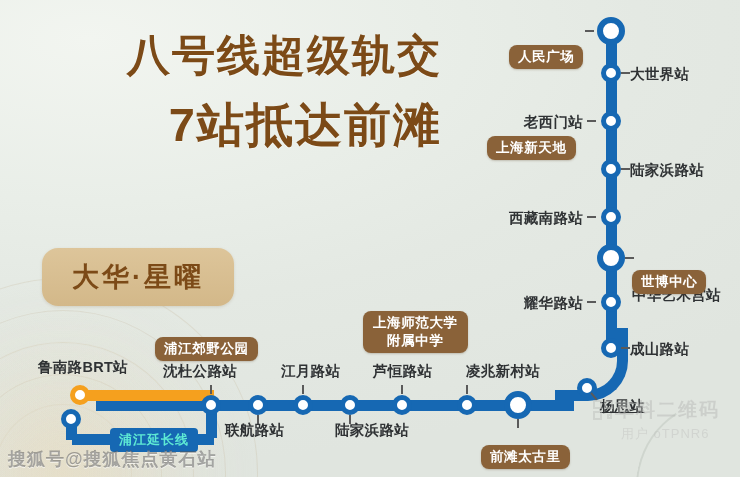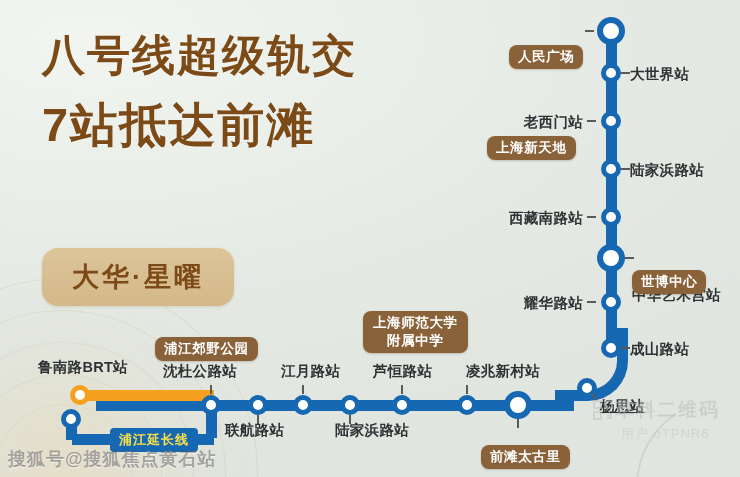--- a/index.html
+++ b/index.html
@@ -31,21 +31,21 @@
     border-left-color:transparent;border-bottom-color:transparent;
     transform:rotate(18deg);pointer-events:none;
   }
   .arc-br{
     position:absolute;right:-70px;bottom:-96px;width:170px;height:170px;
     border:2px solid rgba(170,180,170,.32);border-radius:50%;
     border-right-color:transparent;border-top-color:transparent;
     transform:rotate(12deg);pointer-events:none;
   }
   
-  .headline{position:absolute;left:42px;top:30px;width:400px;}
+  .headline{position:absolute;left:42px;top:30px;width:400px;text-align:right;}
   .headline .l1,.headline .l2{
     color:#7c4a17;font-weight:bold;letter-spacing:2px;line-height:1.18;
     text-shadow:0 1px 0 rgba(255,255,255,.45);white-space:nowrap;
   }
   .headline .l1{font-size:43px;}
   .headline .l2{font-size:47px;margin-top:16px;}
   
   .brand{
     position:absolute;left:42px;top:248px;
     padding:11px 30px;border-radius:16px;
@@ -80,21 +80,21 @@
   .slabel.r{text-align:right;}
   
   .poi{
     position:absolute;background:#8a6239;color:#fff;
     font-size:13.5px;font-weight:bold;letter-spacing:.6px;
     padding:3px 9px;border-radius:8px;white-space:nowrap;
     box-shadow:0 1px 2px rgba(90,65,35,.25);
   }
   .poi.two{line-height:1.32;padding:3px 10px;text-align:center;}
   .branch-tag{
-    position:absolute;background:#1668b3;color:#fde047;
+    position:absolute;background:#1668b3;color:#5eead4;
     font-size:13px;font-weight:bold;letter-spacing:1px;
     padding:3px 9px;border-radius:4px;white-space:nowrap;
   }
   
   .wm-left{
     position:absolute;left:8px;bottom:6px;color:rgba(85,85,85,.50);
     font-size:18px;font-weight:bold;letter-spacing:1px;white-space:nowrap;
     text-shadow:0 1px 0 rgba(255,255,255,.6);
   }
   .wm-right{position:absolute;right:20px;bottom:34px;text-align:left;opacity:.5;}

